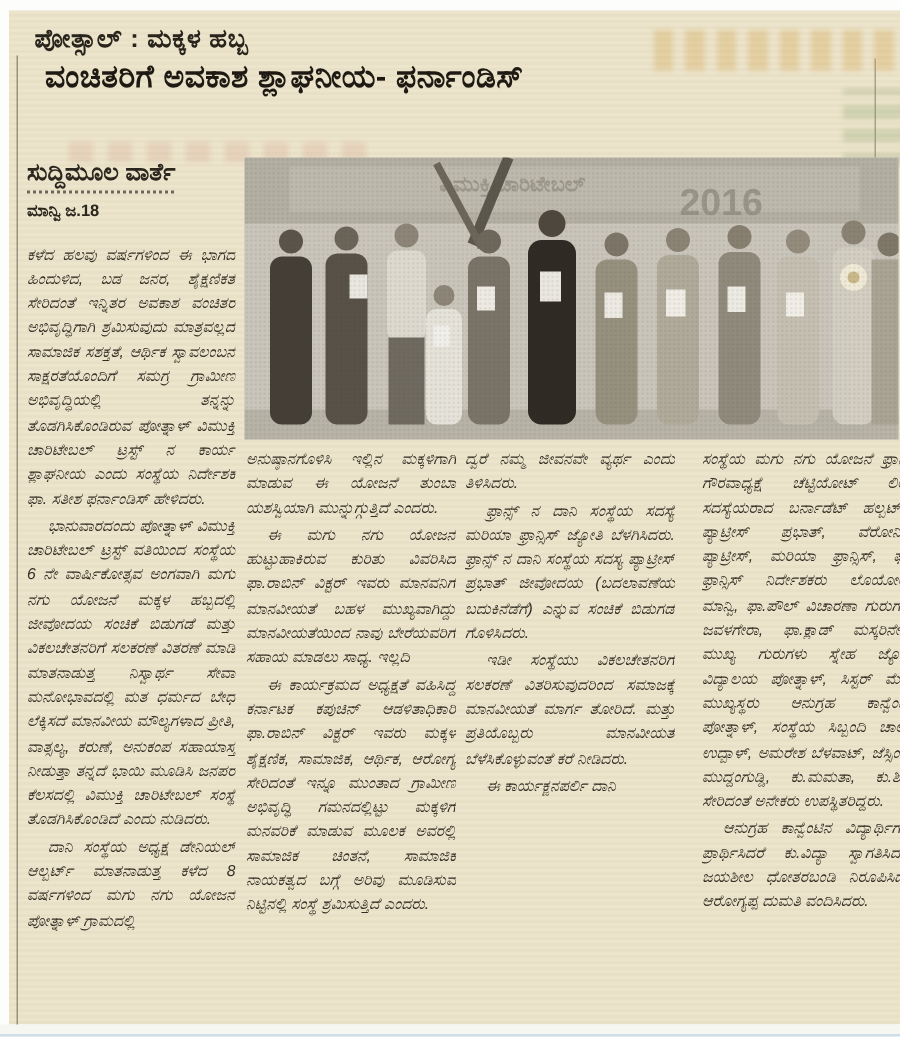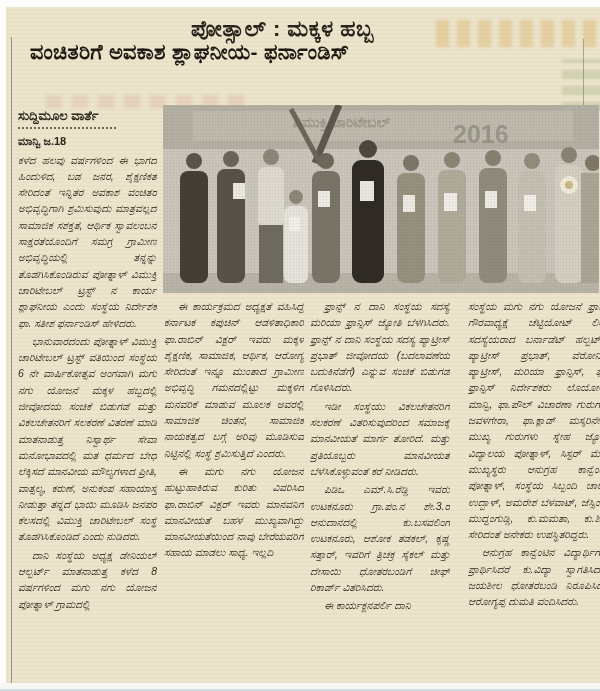--- a/index.html
+++ b/index.html
@@ -15,43 +15,43 @@
     position: absolute; left: 6px; top: 7px; right: 0; bottom: 8px;
     background:
       repeating-linear-gradient(0deg, rgba(120,105,75,0.035) 0 2px, rgba(0,0,0,0) 2px 4px),
       #ece4cb;
   }
   .scan-bottom {
     position: absolute; left: 0; right: 0; bottom: 0; height: 8px;
     background: linear-gradient(0deg, #cfdfe9 0 2px, #f6f6f2 2px 100%);
   }
   .kicker {
-    position: absolute; top: 9px; left: 4px; width: 545px;
-    text-align: center; font-size: 22px; font-weight: bold;
+    position: absolute; top: 9px; left: 17px; width: 545px;
+    font-size: 17px; font-weight: bold;
     color: #29241c; letter-spacing: .5px;
   }
   .headline {
     position: absolute; top: 33px; left: 24px; width: 578px; height: 56px;
     margin: 0; font-size: 21px; font-weight: bold; color: #1e1a13;
     white-space: nowrap; overflow: hidden; letter-spacing: .3px;
   }
   .col {
     position: absolute; overflow: hidden;
     font-size: 10.5px; line-height: 16.3px; text-align: justify;
     color: #332d24;
   }
   #col1 { left: 12px;  top: 101px; width: 139px; height: 574px; }
   #col2 { left: 158px; top: 291px; width: 140px; height: 385px; }
   #col3 { left: 304px; top: 291px; width: 140px; height: 385px; }
   #col4 { left: 450px; top: 291px; width: 141px; height: 385px; margin-left: 12px; }
   .col p { margin: 0 0 2px 0; font-style: italic; }
   .col p.indent { text-indent: 14px; }
-  .byline { font-weight: bold; font-size: 13px; color: #2b261e; }
+  .byline { font-weight: bold; font-size: 16px; color: #2b261e; }
   .dotted { width: 98px; height: 0; border-bottom: 2px dotted #6d6759; margin: 3px 0 4px; }
-  .dateline { font-weight: bold; font-size: 11px; color: #2b261e; margin-bottom: 2px; }
+  .dateline { font-weight: bold; font-size: 11px; color: #2b261e; margin-bottom: 12px; }
   .photo {
     position: absolute; left: 157px; top: 98px; width: 436px; height: 188px;
     background: #c7c3b8;
   }
   .photo svg { display: block; width: 100%; height: 100%; }
   
   .rule-left   { position: absolute; left: 5px;  top: 30px; width: 1px; height: 647px; background: rgba(72,64,50,.5); }
   .rule-right  { position: absolute; left: 577px; top: 32px; width: 1px; height: 252px; background: rgba(72,64,50,.4); }
   .rule-bottom { position: absolute; left: 6px; top: 677px; width: 586px; height: 2px; background: #3b352b; }
   
@@ -175,28 +175,29 @@
     <div class="col" id="col1">
       <div class="byline">ಸುದ್ದಿಮೂಲ ವಾರ್ತೆ</div>
       <div class="dotted"></div>
       <div class="dateline">ಮಾನ್ವಿ ಜ.18</div>
       <p>ಕಳೆದ ಹಲವು ವರ್ಷಗಳಿಂದ ಈ ಭಾಗದ ಹಿಂದುಳಿದ, ಬಡ ಜನರ, ಶೈಕ್ಷಣಿಕತೆ ಸೇರಿದಂತೆ ಇನ್ನಿತರ ಅವಕಾಶ ವಂಚಿತರ ಅಭಿವೃದ್ಧಿಗಾಗಿ ಶ್ರಮಿಸುವುದು ಮಾತ್ರವಲ್ಲದೆ ಸಾಮಾಜಿಕ ಸಶಕ್ತತೆ, ಆರ್ಥಿಕ ಸ್ವಾವಲಂಬನೆ ಸಾಕ್ಷರತೆಯೊಂದಿಗೆ ಸಮಗ್ರ ಗ್ರಾಮೀಣ ಅಭಿವೃದ್ಧಿಯಲ್ಲಿ ತನ್ನನ್ನು ತೊಡಗಿಸಿಕೊಂಡಿರುವ ಪೋತ್ನಾಳ್ ವಿಮುಕ್ತಿ ಚಾರಿಟೇಬಲ್ ಟ್ರಸ್ಟ್ ನ ಕಾರ್ಯ ಶ್ಲಾಘನೀಯ ಎಂದು ಸಂಸ್ಥೆಯ ನಿರ್ದೇಶಕ ಫಾ. ಸತೀಶ ಫರ್ನಾಂಡಿಸ್ ಹೇಳಿದರು.</p>
       <p class="indent">ಭಾನುವಾರದಂದು ಪೋತ್ನಾಳ್ ವಿಮುಕ್ತಿ ಚಾರಿಟೇಬಲ್ ಟ್ರಸ್ಟ್ ವತಿಯಿಂದ ಸಂಸ್ಥೆಯ 6 ನೇ ವಾರ್ಷಿಕೋತ್ಸವ ಅಂಗವಾಗಿ ಮಗು ನಗು ಯೋಜನೆ ಮಕ್ಕಳ ಹಬ್ಬದಲ್ಲಿ ಜೀವೋದಯ ಸಂಚಿಕೆ ಬಿಡುಗಡೆ ಮತ್ತು ವಿಕಲಚೇತನರಿಗೆ ಸಲಕರಣೆ ವಿತರಣೆ ಮಾಡಿ ಮಾತನಾಡುತ್ತ ನಿಸ್ವಾರ್ಥ ಸೇವಾ ಮನೋಭಾವದಲ್ಲಿ ಮತ ಧರ್ಮದ ಬೇಧ ಲೆಕ್ಕಿಸದೆ ಮಾನವೀಯ ಮೌಲ್ಯಗಳಾದ ಪ್ರೀತಿ, ವಾತ್ಸಲ್ಯ, ಕರುಣೆ, ಅನುಕಂಪ ಸಹಾಯಾಸ್ತ ನೀಡುತ್ತಾ ತನ್ನದೆ ಭಾಯಿ ಮೂಡಿಸಿ ಜನಪರ ಕೆಲಸದಲ್ಲಿ ವಿಮುಕ್ತಿ ಚಾರಿಟೇಬಲ್ ಸಂಸ್ಥೆ ತೊಡಗಿಸಿಕೊಂಡಿದೆ ಎಂದು ನುಡಿದರು.</p>
       <p class="indent">ದಾನಿ ಸಂಸ್ಥೆಯ ಅಧ್ಯಕ್ಷ ಡೇನಿಯಲ್ ಆಲ್ಬರ್ಟ್ ಮಾತನಾಡುತ್ತ ಕಳೆದ 8 ವರ್ಷಗಳಿಂದ ಮಗು ನಗು ಯೋಜನೆ ಪೋತ್ನಾಳ್ ಗ್ರಾಮದಲ್ಲಿ</p>
     </div>
 
     <div class="col" id="col2">
+      <p>ಅನುಷ್ಠಾನಗೊಳಿಸಿ ಇಲ್ಲಿನ ಮಕ್ಕಳಿಗಾಗಿ ಮಾಡುವ ಈ ಯೋಜನೆ ತುಂಬಾ ಯಶಸ್ವಿಯಾಗಿ ಮುನ್ನುಗ್ಗುತ್ತಿದೆ ಎಂದರು.</p>
+      <p class="indent">ಈ ಮಗು ನಗು ಯೋಜನೆ ಹುಟ್ಟುಹಾಕಿರುವ ಕುರಿತು ವಿವರಿಸಿದ ಫಾ.ರಾಬಿನ್ ವಿಕ್ಟರ್ ಇವರು ಮಾನವನಿಗೆ ಮಾನವೀಯತೆ ಬಹಳ ಮುಖ್ಯವಾಗಿದ್ದು ಮಾನವೀಯತೆಯಿಂದ ನಾವು ಬೇರೆಯವರಿಗೆ ಸಹಾಯ ಮಾಡಲು ಸಾಧ್ಯ. ಇಲ್ಲದಿ</p>
       <p class="indent">ಈ ಕಾರ್ಯಕ್ರಮದ ಅಧ್ಯಕ್ಷತೆ ವಹಿಸಿದ್ದ ಕರ್ನಾಟಕ ಕಪುಚಿನ್ ಆಡಳಿತಾಧಿಕಾರಿ ಫಾ.ರಾಬಿನ್ ವಿಕ್ಟರ್ ಇವರು ಮಕ್ಕಳ ಶೈಕ್ಷಣಿಕ, ಸಾಮಾಜಿಕ, ಆರ್ಥಿಕ, ಆರೋಗ್ಯ ಸೇರಿದಂತೆ ಇನ್ನೂ ಮುಂತಾದ ಗ್ರಾಮೀಣ ಅಭಿವೃದ್ಧಿ ಗಮನದಲ್ಲಿಟ್ಟು ಮಕ್ಕಳಿಗೆ ಮನವರಿಕೆ ಮಾಡುವ ಮೂಲಕ ಅವರಲ್ಲಿ ಸಾಮಾಜಿಕ ಚಿಂತನೆ, ಸಾಮಾಜಿಕ ನಾಯಕತ್ವದ ಬಗ್ಗೆ ಅರಿವು ಮೂಡಿಸುವ ನಿಟ್ಟಿನಲ್ಲಿ ಸಂಸ್ಥೆ ಶ್ರಮಿಸುತ್ತಿದೆ ಎಂದರು.</p>
-      <p class="indent">ಈ ಮಗು ನಗು ಯೋಜನೆ ಹುಟ್ಟುಹಾಕಿರುವ ಕುರಿತು ವಿವರಿಸಿದ ಫಾ.ರಾಬಿನ್ ವಿಕ್ಟರ್ ಇವರು ಮಾನವನಿಗೆ ಮಾನವೀಯತೆ ಬಹಳ ಮುಖ್ಯವಾಗಿದ್ದು ಮಾನವೀಯತೆಯಿಂದ ನಾವು ಬೇರೆಯವರಿಗೆ ಸಹಾಯ ಮಾಡಲು ಸಾಧ್ಯ. ಇಲ್ಲದಿ</p>
     </div>
 
     <div class="col" id="col3">
+      <p>ದ್ವರೆ ನಮ್ಮ ಜೀವನವೇ ವ್ಯರ್ಥ ಎಂದು ತಿಳಿಸಿದರು.</p>
       <p class="indent">ಫ್ರಾನ್ಸ್ ನ ದಾನಿ ಸಂಸ್ಥೆಯ ಸದಸ್ಯೆ ಮರಿಯಾ ಫ್ರಾನ್ಸಿಸ್ ಜ್ಯೋತಿ ಬೆಳಗಿಸಿದರು. ಫ್ರಾನ್ಸ್ ನ ದಾನಿ ಸಂಸ್ಥೆಯ ಸದಸ್ಯ ಪ್ಯಾಟ್ರೀಸ್ ಪ್ರಭಾತ್ ಜೀವೋದಯ (ಬದಲಾವಣೆಯ ಬದುಕಿನೆಡೆಗೆ) ಎನ್ನುವ ಸಂಚಿಕೆ ಬಿಡುಗಡೆ ಗೊಳಿಸಿದರು.</p>
       <p class="indent">ಇಡೀ ಸಂಸ್ಥೆಯು ವಿಕಲಚೇತನರಿಗೆ ಸಲಕರಣೆ ವಿತರಿಸುವುದರಿಂದ ಸಮಾಜಕ್ಕೆ ಮಾನವೀಯತೆ ಮಾರ್ಗ ತೋರಿದೆ. ಮತ್ತು ಪ್ರತಿಯೊಬ್ಬರು ಮಾನವೀಯತೆ ಬೆಳೆಸಿಕೊಳ್ಳುವಂತೆ ಕರೆ ನೀಡಿದರು.</p>
-      <p class="indent">ಪಿಡಿಒ ಎಮ್.ಸಿ.ರೆಡ್ಡಿ ಇವರು ಉಟಕನೂರು ಗ್ರಾ.ಪಂ.ನ ಶೇ.3.ರ ಆನುದಾನದಲ್ಲಿ ಕು.ಬಸವಲಿಂಗ ಉಟಕನೂರು, ಆಶೋಕ ತಡಕಲ್, ಕೃಷ್ಣ ಸತ್ತಾರ್, ಇವರಿಗೆ ತ್ರಿಚಕ್ರ ಸೈಕಲ್ ಮತ್ತು ದೇಸಾಯಿ ಧೋತರಬಂಡಿಗೆ ಚೀಫ್ ರಿಕಾರ್ಡ್ ವಿತರಿಸಿದರು.</p>
       <p class="indent">ಈ ಕಾರ್ಯಕ್ಜನಪರ್ಲಿ ದಾನಿ</p>
     </div>
 
     <div class="col" id="col4">
       <p>ಸಂಸ್ಥೆಯ ಮಗು ನಗು ಯೋಜನೆ ಫ್ರಾನ್ಸ್ ಗೌರವಾಧ್ಯಕ್ಷೆ ಚೆಟ್ಟಿಯೋಟ್ ಲಿಲ್ಲಿ, ಸದಸ್ಯೆಯರಾದ ಬರ್ನಾಡೆಟ್ ಹಲ್ಬರ್ಟ್, ಪ್ಯಾಟ್ರೀಸ್ ಪ್ರಭಾತ್, ವೆರೋನಿಕಾ ಪ್ಯಾಟ್ರೀಸ್, ಮರಿಯಾ ಫ್ರಾನ್ಸಿಸ್, ಫಾ. ಫ್ರಾನ್ಸಿಸ್ ನಿರ್ದೇಶಕರು ಲೊಯೋಲಾ ಮಾನ್ವಿ, ಫಾ.ಪೌಲ್ ವಿಚಾರಣಾ ಗುರುಗಳು ಜವಳಗೇರಾ, ಫಾ.ಕ್ಲಾಡ್ ಮಸ್ಕರಿನೇಸ್ ಮುಖ್ಯ ಗುರುಗಳು ಸ್ನೇಹ ಜ್ಯೋತಿ ವಿದ್ಯಾಲಯ ಪೋತ್ನಾಳ್, ಸಿಸ್ಟರ್ ಮೇರಿ ಮುಖ್ಯಸ್ಥರು ಆನುಗ್ರಹ ಕಾನ್ವೆಂಟ್ ಪೋತ್ನಾಳ್, ಸಂಸ್ಥೆಯ ಸಿಬ್ಬಂದಿ ಚಾರ್ಲಿ ಉದ್ಬಾಳ್, ಅಮರೇಶ ಬೆಳವಾಟ್, ಜೆಸ್ಸಿಂತಾ ಮುದ್ದಂಗುಡ್ಡಿ, ಕು.ಮಮತಾ, ಕು.ಶಿವು ಸೇರಿದಂತೆ ಅನೇಕರು ಉಪಸ್ಥಿತರಿದ್ದರು.</p>
       <p class="indent">ಆನುಗ್ರಹ ಕಾನ್ವೆಂಟಿನ ವಿದ್ಯಾರ್ಥಿಗಳು ಪ್ರಾರ್ಥಿಸಿದರೆ ಕು.ವಿದ್ಯಾ ಸ್ವಾಗತಿಸಿದರು ಜಯಶೀಲ ಧೋತರಬಂಡಿ ನಿರೂಪಿಸಿದರೆ ಆರೋಗ್ಯಪ್ಪ ದುಮತಿ ವಂದಿಸಿದರು.</p>
     </div>
 
     <div class="rule-bottom"></div>
   </div>

